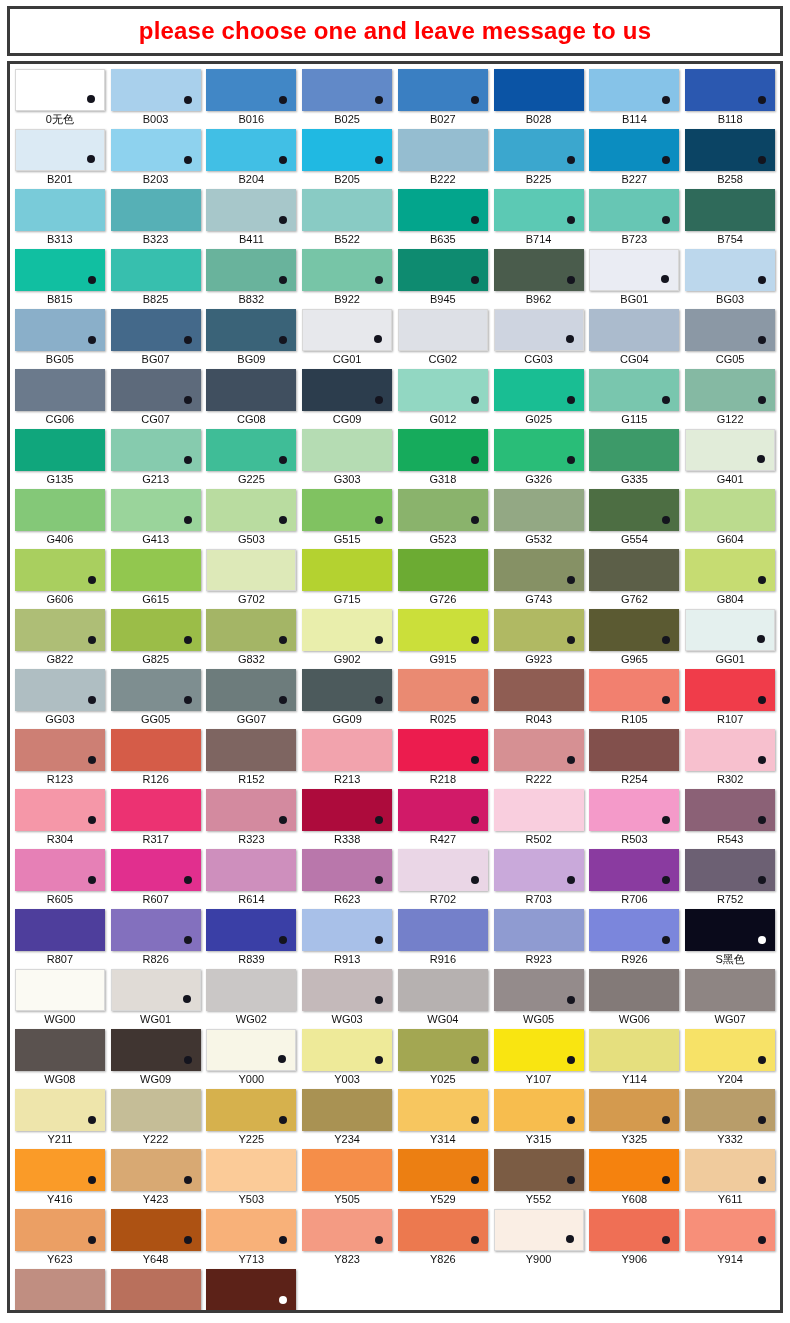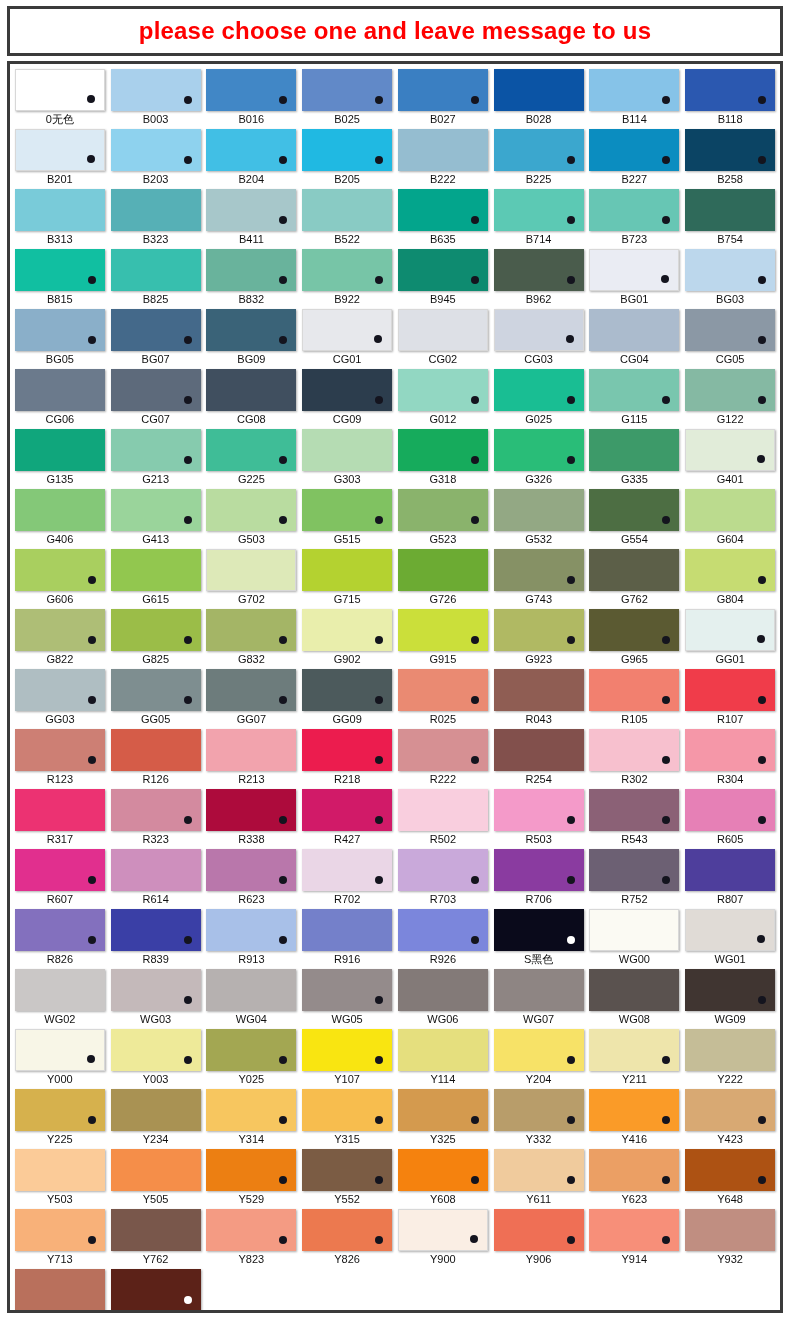--- a/index.html
+++ b/index.html
@@ -589,20 +589,24 @@
           <div class="chip" style="background: rgb(205, 127, 116);">
             <span class="dot" style="background: rgb(20, 20, 30);"></span>
           </div>
           <div class="label">R123</div>
         </div>
         <div class="cell">
           <div class="chip" style="background: rgb(213, 92, 72);"></div>
           <div class="label">R126</div>
         </div>
         <div class="cell">
+          <div class="chip" style="background: rgb(126, 101, 97);"></div>
+          <div class="label">R152</div>
+        </div>
+        <div class="cell">
           <div class="chip" style="background: rgb(242, 163, 173);"></div>
           <div class="label">R213</div>
         </div>
         <div class="cell">
           <div class="chip" style="background: rgb(236, 28, 78);">
             <span class="dot" style="background: rgb(20, 20, 30);"></span>
           </div>
           <div class="label">R218</div>
         </div>
         <div class="cell">
@@ -731,20 +735,24 @@
           <div class="chip" style="background: rgb(168, 192, 232);">
             <span class="dot" style="background: rgb(20, 20, 30);"></span>
           </div>
           <div class="label">R913</div>
         </div>
         <div class="cell">
           <div class="chip" style="background: rgb(116, 128, 202);"></div>
           <div class="label">R916</div>
         </div>
         <div class="cell">
+          <div class="chip" style="background: rgb(143, 155, 209);"></div>
+          <div class="label">R923</div>
+        </div>
+        <div class="cell">
           <div class="chip" style="background: rgb(123, 134, 220);">
             <span class="dot" style="background: rgb(20, 20, 30);"></span>
           </div>
           <div class="label">R926</div>
         </div>
         <div class="cell">
           <div class="chip" style="background: rgb(10, 10, 27);">
             <span class="dot light" style="background: rgb(255, 255, 255);"></span>
           </div>
           <div class="label">S黑色</div>
@@ -929,24 +937,20 @@
           <div class="chip" style="background: rgb(173, 82, 19);">
             <span class="dot" style="background: rgb(20, 20, 30);"></span>
           </div>
           <div class="label">Y648</div>
         </div>
         <div class="cell">
           <div class="chip" style="background: rgb(248, 177, 121);">
             <span class="dot" style="background: rgb(20, 20, 30);"></span>
           </div>
           <div class="label">Y713</div>
-        </div>
-        <div class="cell">
-          <div class="chip" style="background: rgb(121, 87, 75);"></div>
-          <div class="label">Y762</div>
         </div>
         <div class="cell">
           <div class="chip" style="background: rgb(244, 155, 131);">
             <span class="dot" style="background: rgb(20, 20, 30);"></span>
           </div>
           <div class="label">Y823</div>
         </div>
         <div class="cell">
           <div class="chip" style="background: rgb(236, 121, 79);">
             <span class="dot" style="background: rgb(20, 20, 30);"></span>

